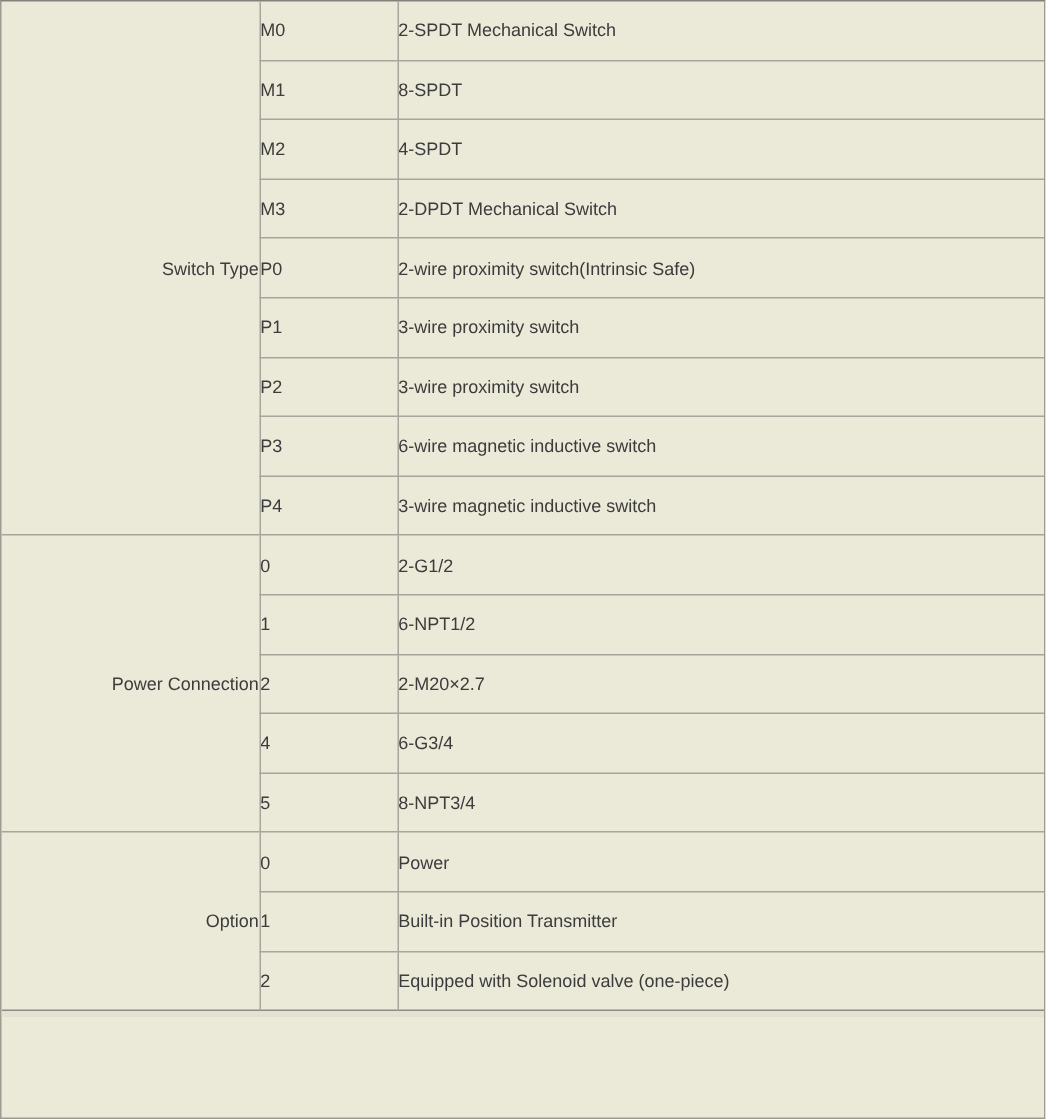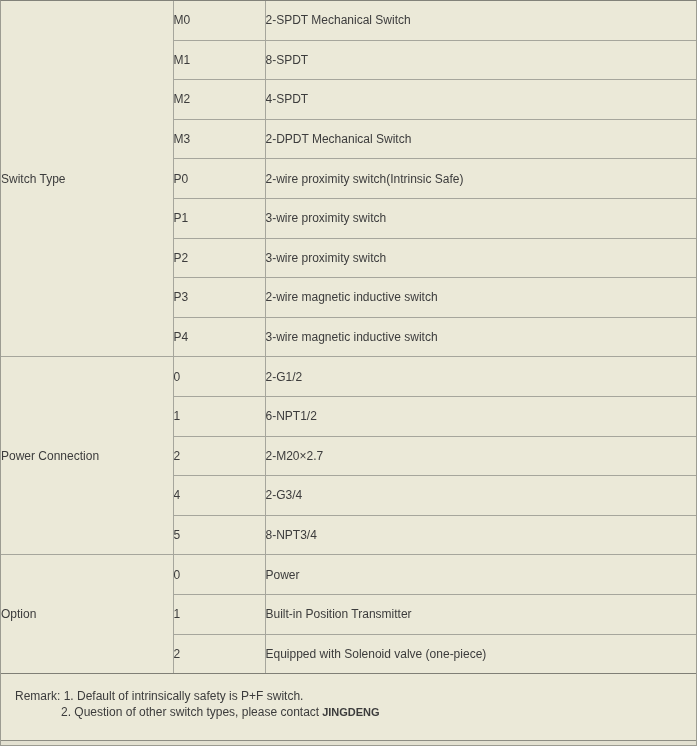--- a/index.html
+++ b/index.html
@@ -28,21 +28,21 @@
   col.c-code  { width: 92px;  }
   col.c-desc  { width: auto;  }
   table.spec td {
     border: 1px solid #A6A69C;
     height: 38.6px;
     padding: 0;
     vertical-align: middle;
     overflow: hidden;
     white-space: nowrap;
   }
-  td.label { padding-left: 21px; }
+  td.label { padding-left: 21px; text-align: right; }
   td.code  { padding-left: 13px; }
   td.desc  { padding-left: 19px; }
   tr.sec-start td { border-top: 1px solid #7F7F76; }
   .remark {
     flex: 1 1 auto;
     border-top: 1px solid #7F7F76;
     padding: 14px 0 0 14px;
     line-height: 16px;
     box-sizing: border-box;
   }
@@ -95,21 +95,21 @@
       <tr>
         <td class="code">P1</td>
         <td class="desc">3-wire proximity switch</td>
       </tr>
       <tr>
         <td class="code">P2</td>
         <td class="desc">3-wire proximity switch</td>
       </tr>
       <tr>
         <td class="code">P3</td>
-        <td class="desc">2-wire magnetic inductive switch</td>
+        <td class="desc">6-wire magnetic inductive switch</td>
       </tr>
       <tr>
         <td class="code">P4</td>
         <td class="desc">3-wire magnetic inductive switch</td>
       </tr>
 
       <tr class="sec-start">
         <td class="label" rowspan="5">Power Connection</td>
         <td class="code">0</td>
         <td class="desc">2-G1/2</td>
@@ -117,21 +117,21 @@
       <tr>
         <td class="code">1</td>
         <td class="desc">6-NPT1/2</td>
       </tr>
       <tr>
         <td class="code">2</td>
         <td class="desc">2-M20×2.7</td>
       </tr>
       <tr>
         <td class="code">4</td>
-        <td class="desc">2-G3/4</td>
+        <td class="desc">6-G3/4</td>
       </tr>
       <tr>
         <td class="code">5</td>
         <td class="desc">8-NPT3/4</td>
       </tr>
 
       <tr class="sec-start">
         <td class="label" rowspan="3">Option</td>
         <td class="code">0</td>
         <td class="desc">Power</td>
@@ -140,20 +140,16 @@
         <td class="code">1</td>
         <td class="desc">Built-in Position Transmitter</td>
       </tr>
       <tr>
         <td class="code">2</td>
         <td class="desc">Equipped with Solenoid valve (one-piece)</td>
       </tr>
     </tbody>
   </table>
 
-  <div class="remark">
-    <div class="remark-line1">Remark: 1. Default of intrinsically safety is P+F switch.</div>
-    <div class="remark-line2"><span>2. Question of other switch types, please contact</span><span class="brand">JINGDENG</span></div>
-  </div>
 
   <div class="footer-strip"></div>
 
 </div>
 
 </body></html>

